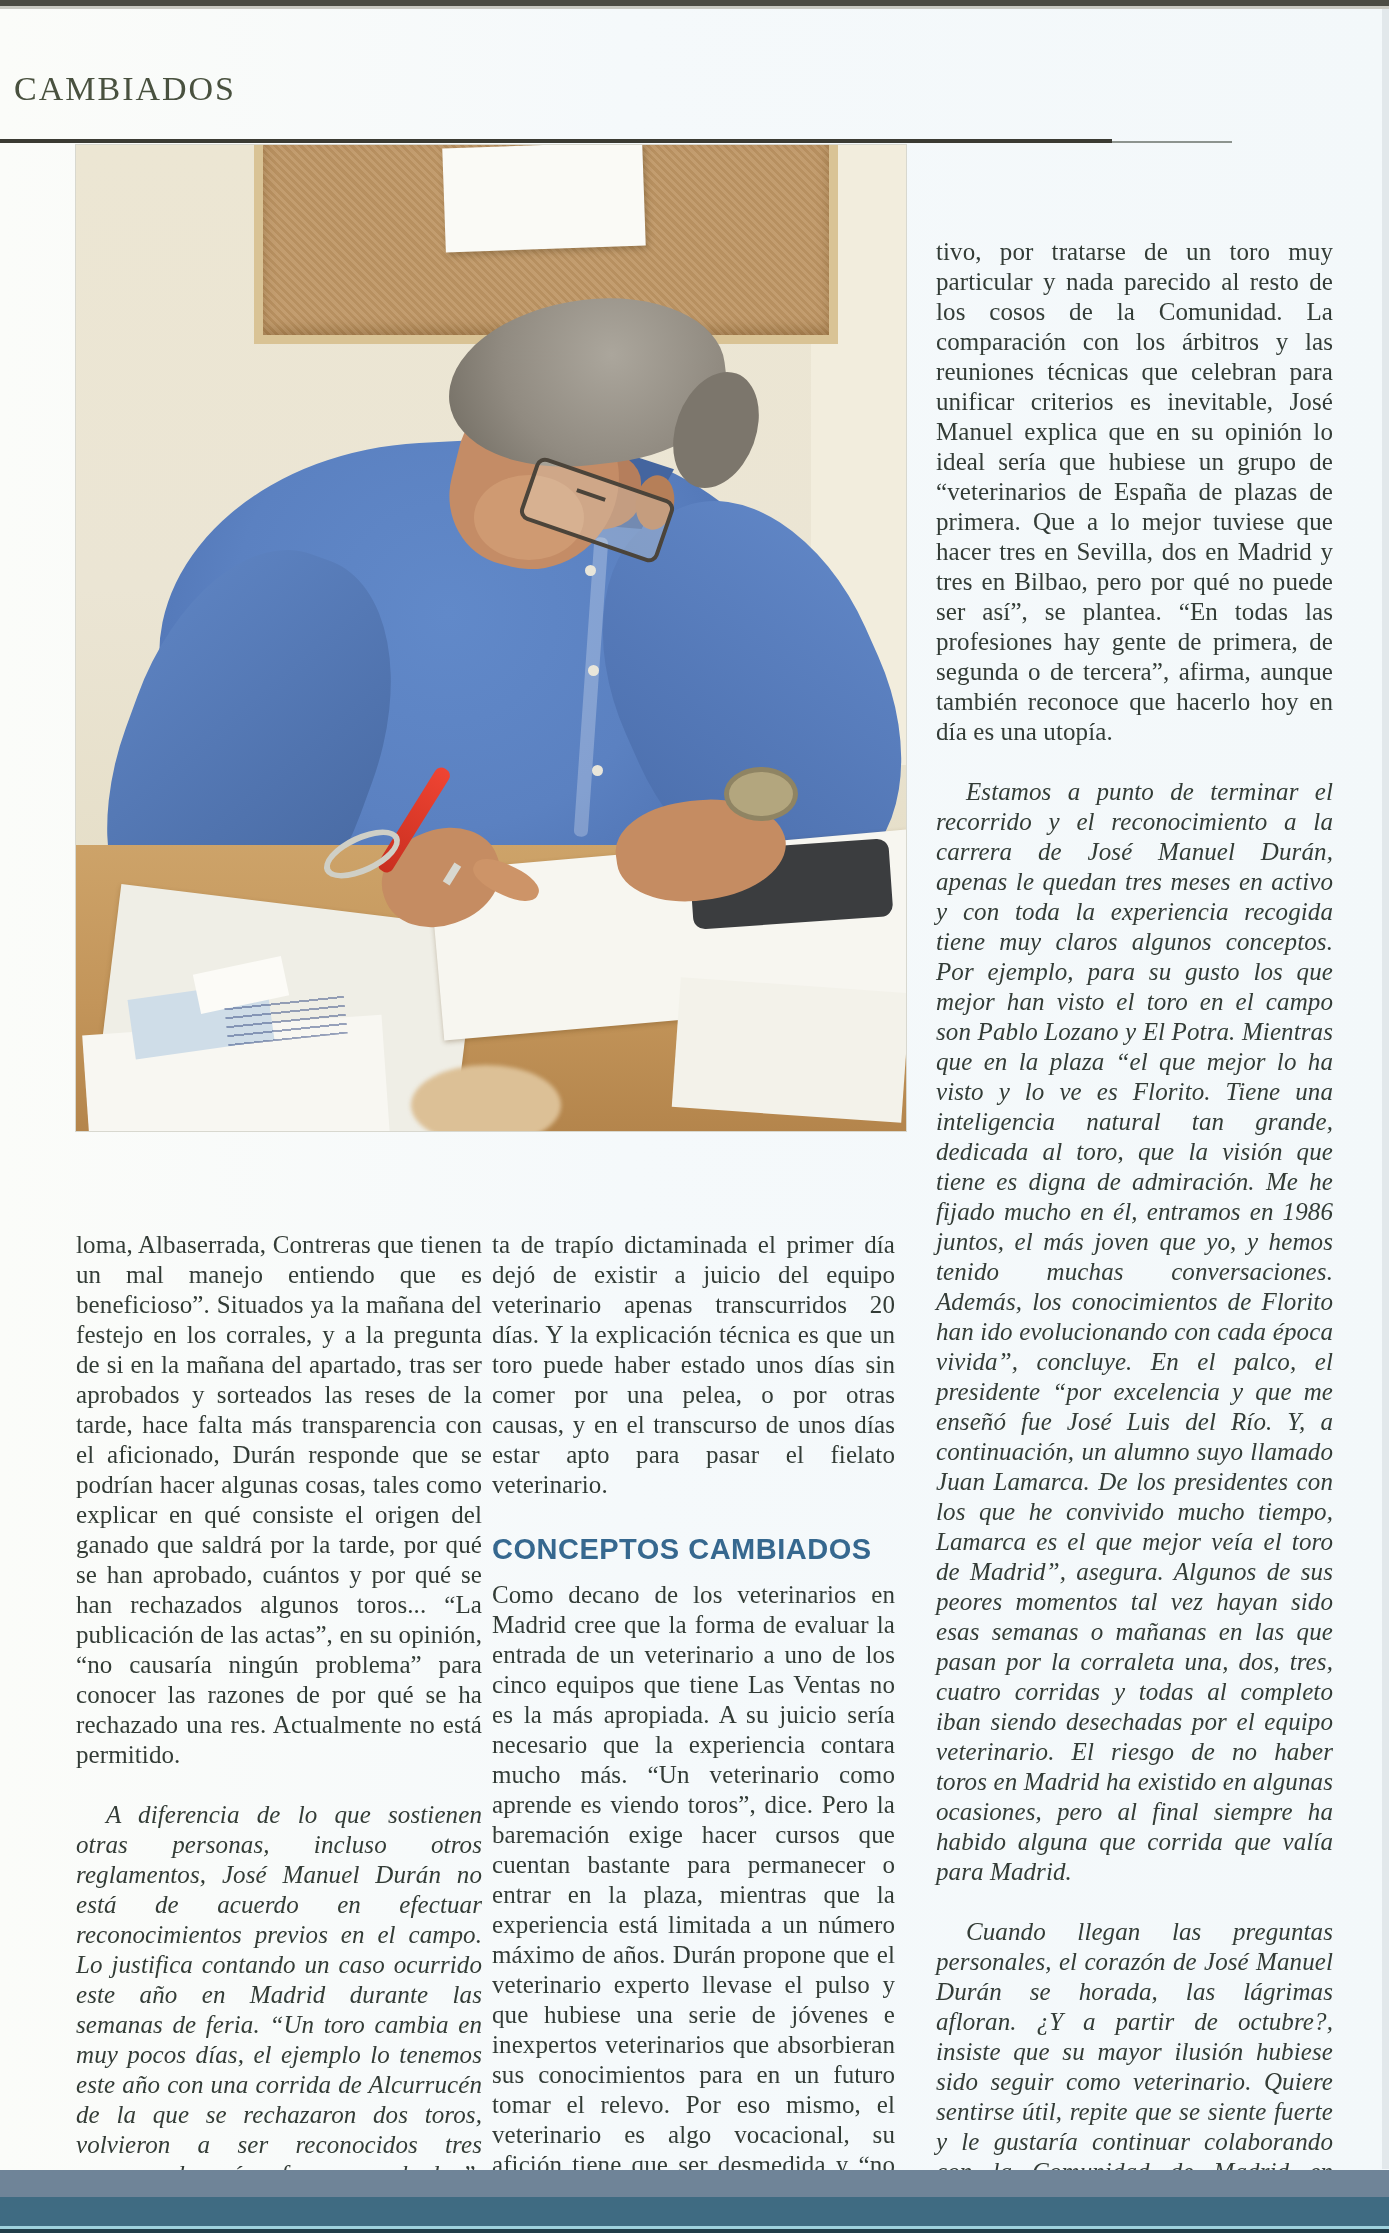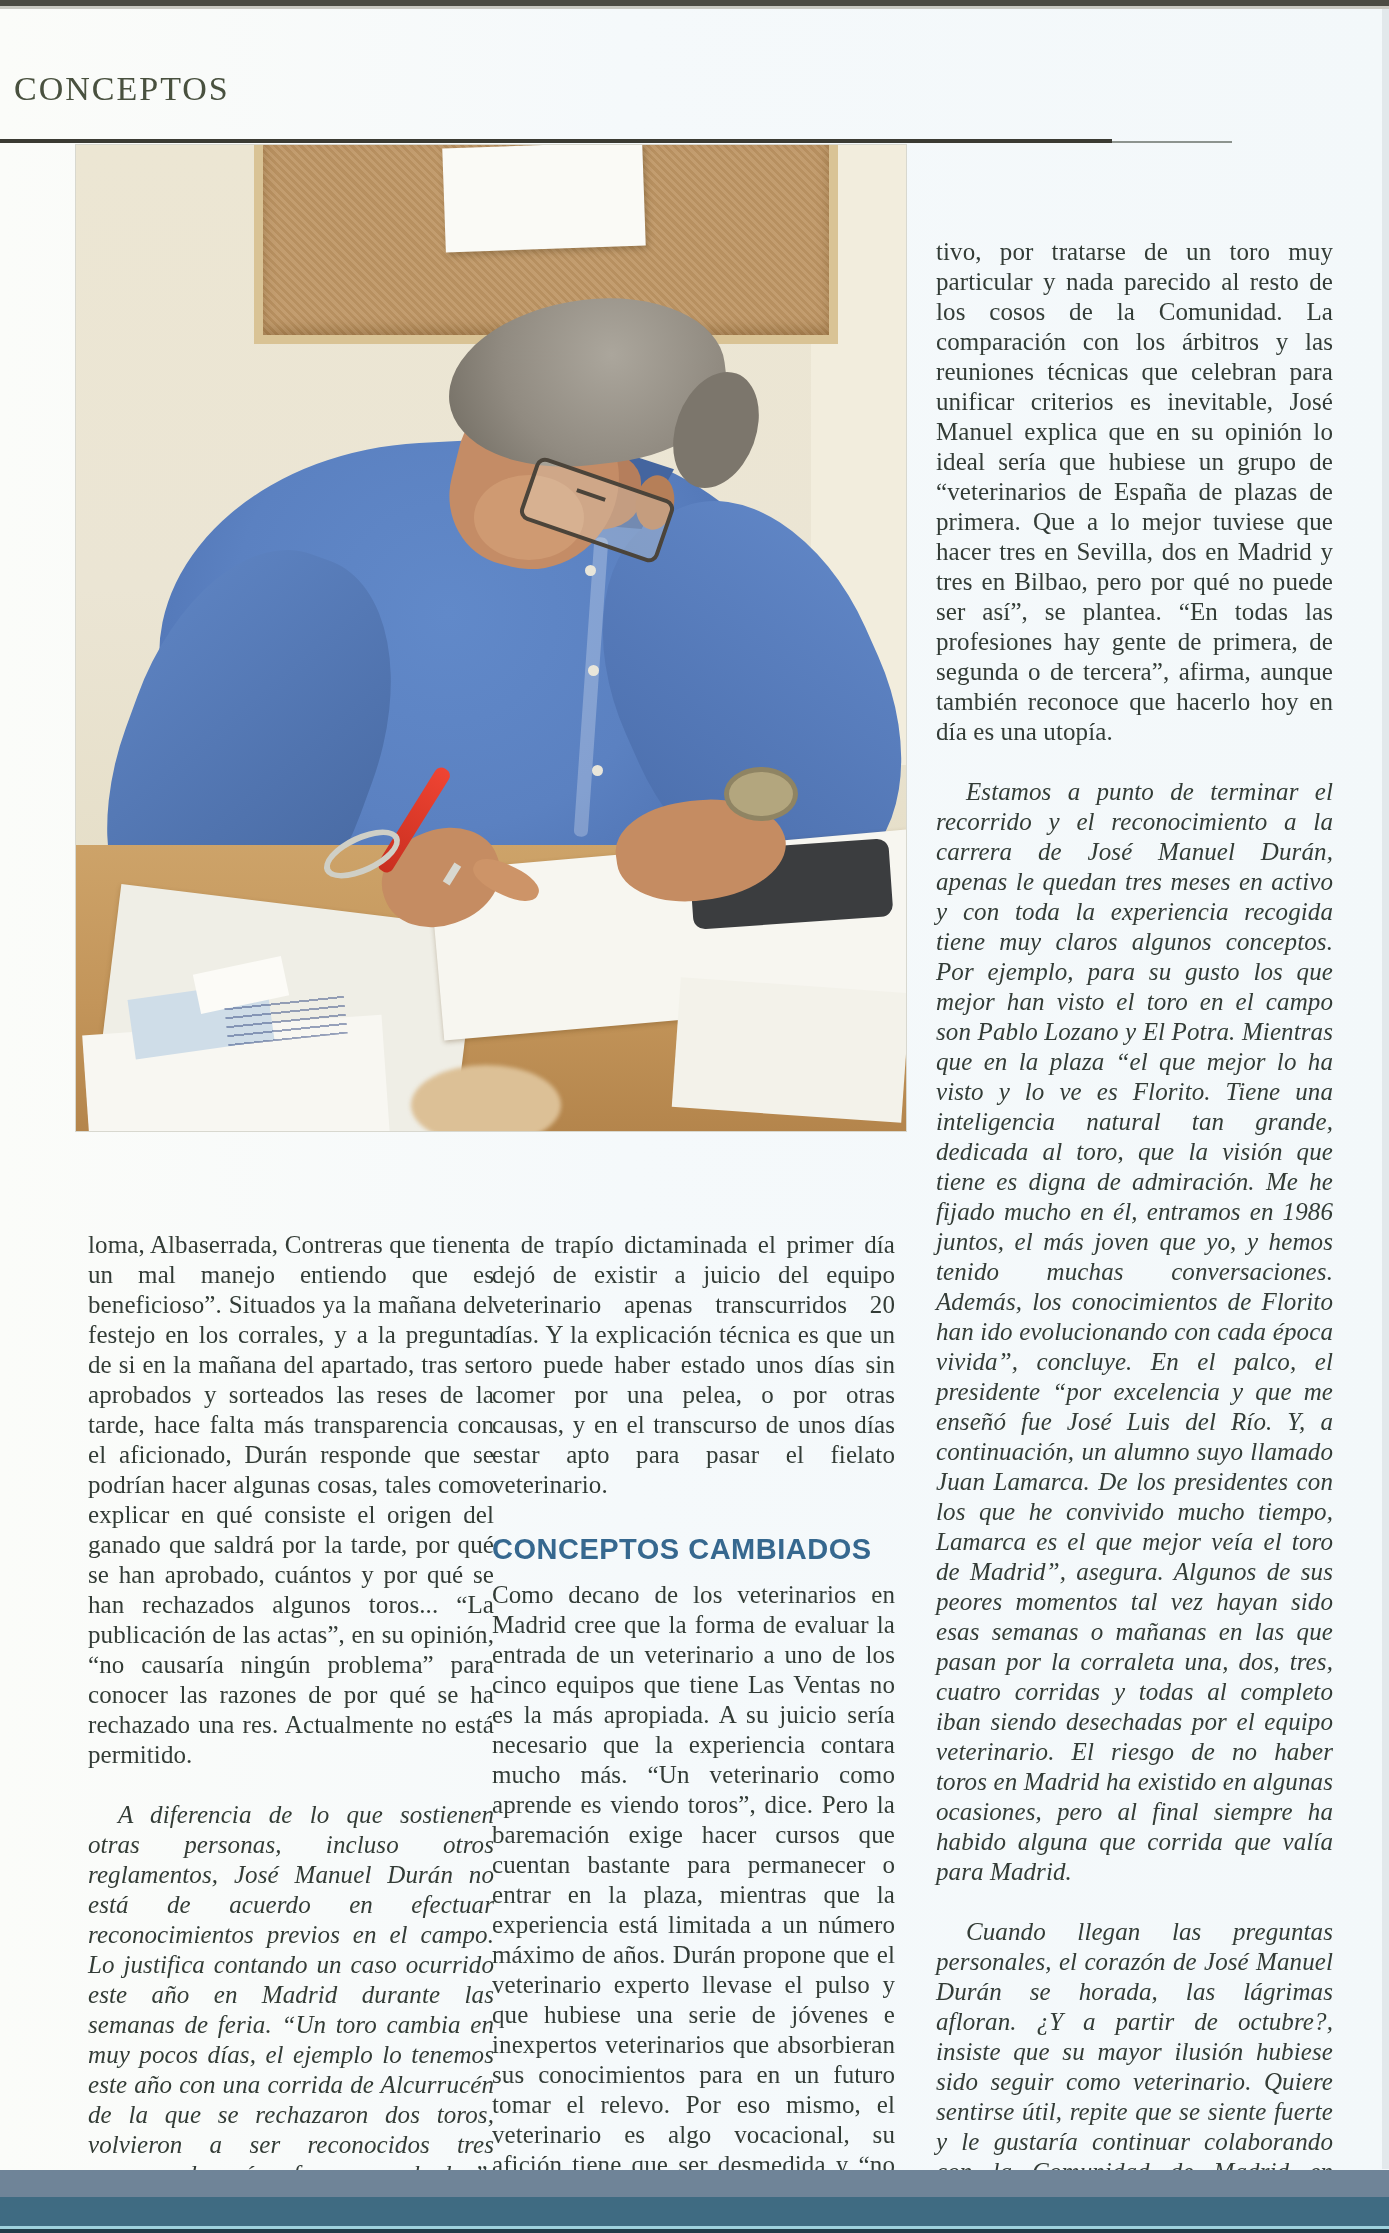--- a/index.html
+++ b/index.html
@@ -95,21 +95,21 @@
     border-radius:50%; filter:blur(2px); }
 
   
   .col {
     position:absolute; font-size:25px; line-height:30px; color:#333c36;
     text-align:justify; letter-spacing:.1px;margin-top:47px;
   }
   .col p { margin:0 0 30px 0; }
   .col p:last-of-type { margin-bottom:0; }
   .col p.indent { text-indent:30px;font-style:italic; }
-  #col1 { left:88px;  top:1183px; width:406px; }
+  #col1 { left:76px;  top:1183px; width:406px; }
   #col2 { left:492px; top:1183px; width:403px; }
   #col3 { left:936px; top:190px;  width:397px; }
 
   .subhead {
     font-family:"Liberation Sans", sans-serif; font-weight:700; font-size:29px;
     color:#36688f; letter-spacing:.5px; margin:34px 0 16px 0; text-align:left;
   }
   .endmark-row { text-align:right; margin-top:-30px; height:30px; }
   .endmark {
     display:inline-block; width:19px; height:19px; background:#3a6b9c; color:#ffffff;
@@ -123,21 +123,21 @@
   .bar-dark   { position:absolute; left:0; top:2229px; width:100%; height:4px;  background:#203d49; }
 </style>
 </head>
 <body>
 
 <div class="page">
 
   <div class="top-edge"></div>
   <div class="top-edge2"></div>
 
-  <div class="section-title">CONCEPTOS</div>
+  <div class="section-title">CAMBIADOS</div>
   <div class="header-rule"></div>
   <div class="header-rule-thin"></div>
   <div class="right-edge"></div>
 
   <div class="photo" role="img" aria-label="Hombre de pelo cano con gafas y camisa azul escribiendo con un bolígrafo rojo sobre papeles en un escritorio de madera; detrás, un tablón de corcho con una hoja blanca">
     <div class="wall-light"></div>
     <div class="cork-board">
       <div class="cork-texture"></div>
     </div>
     <div class="pinned-paper"></div>

